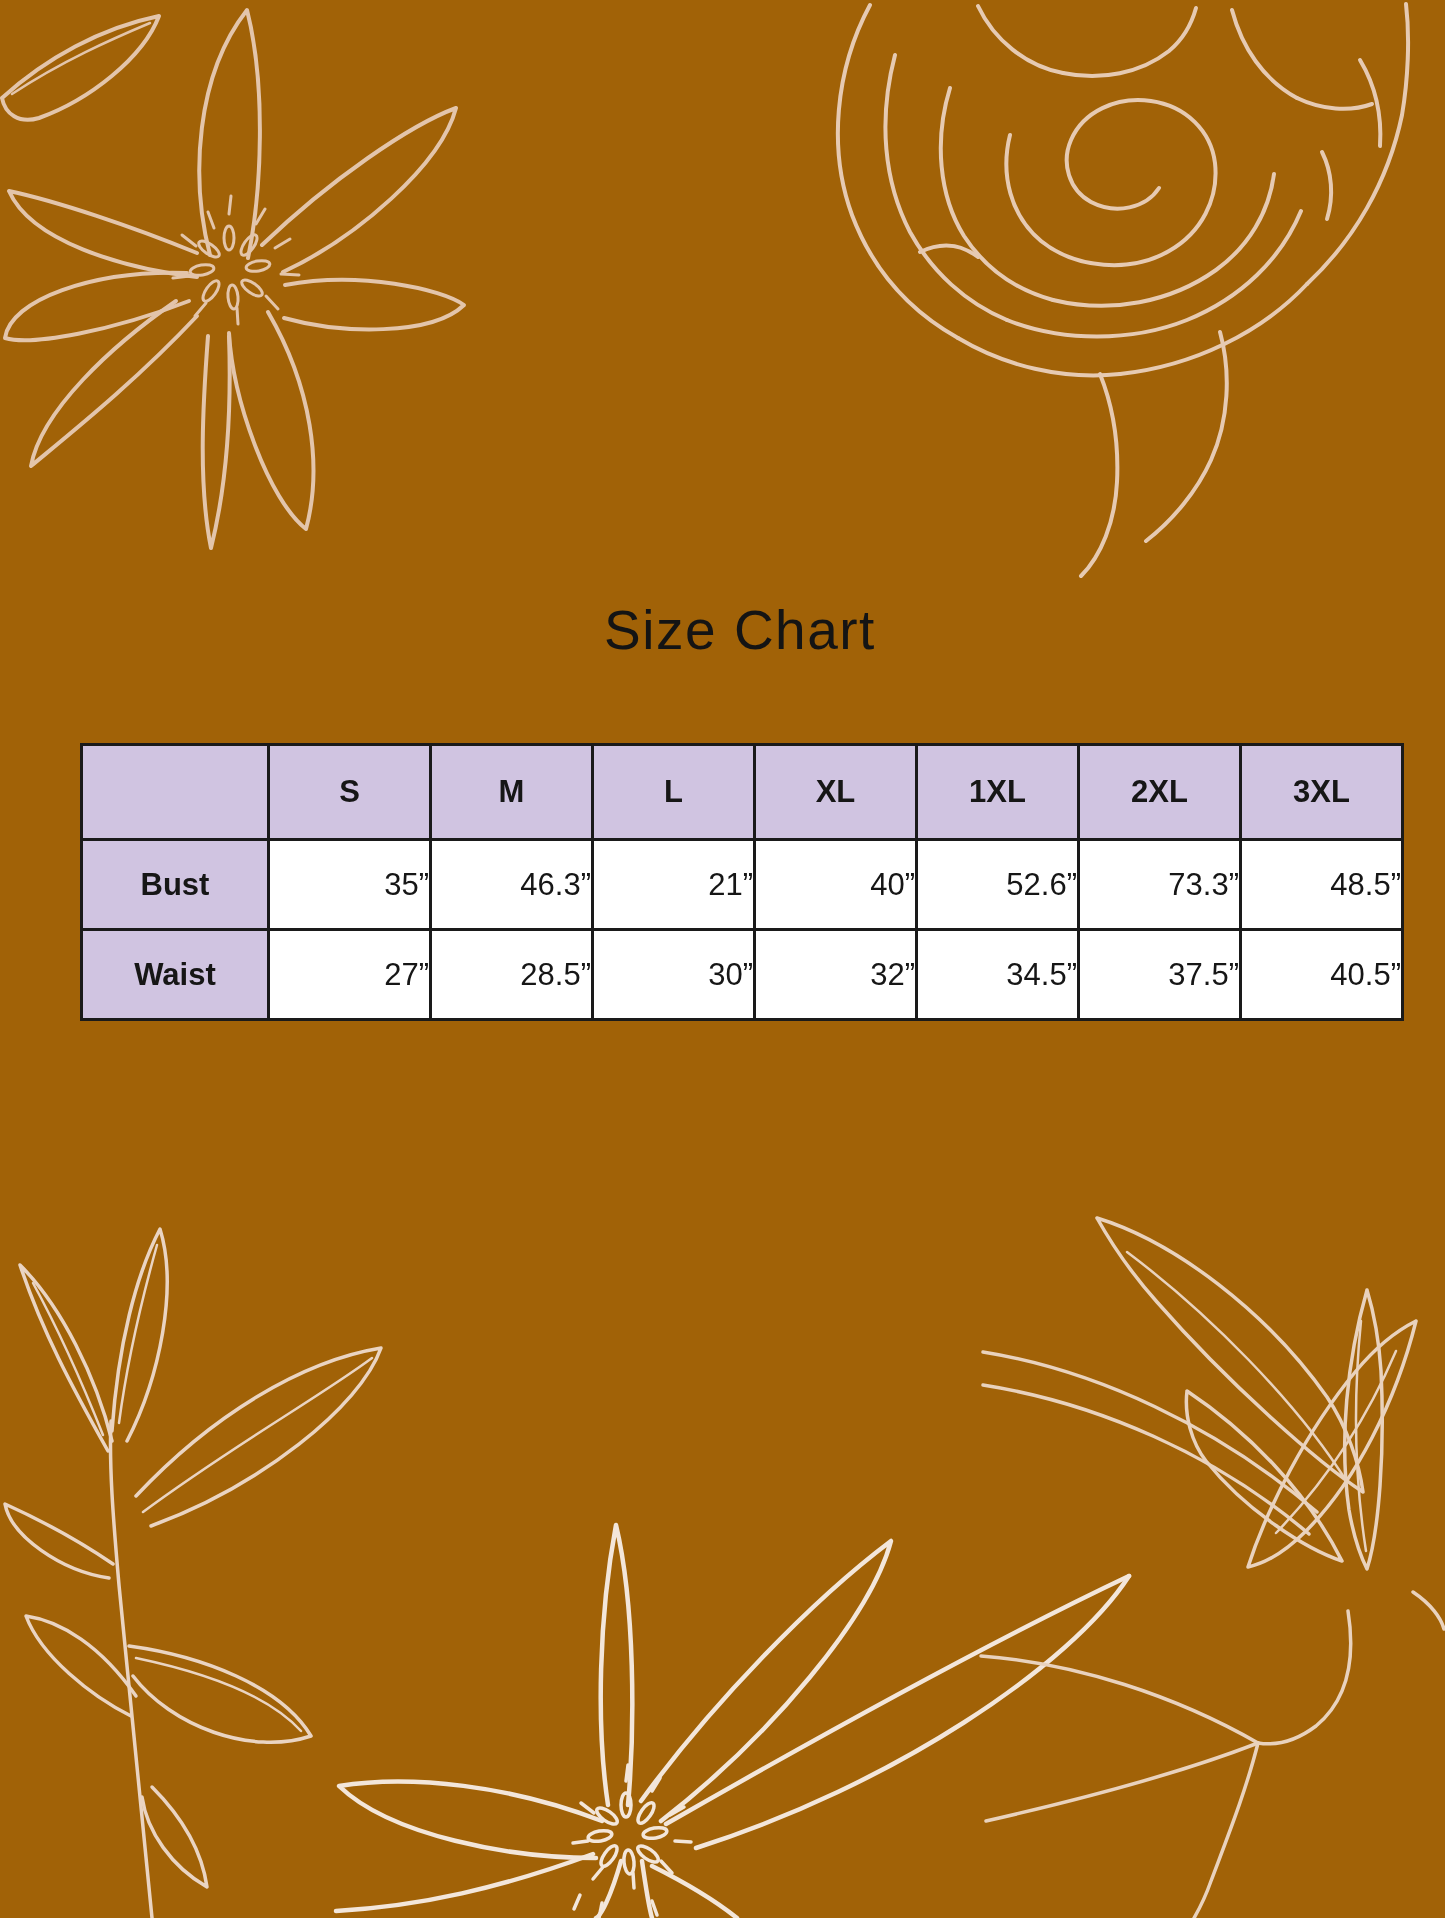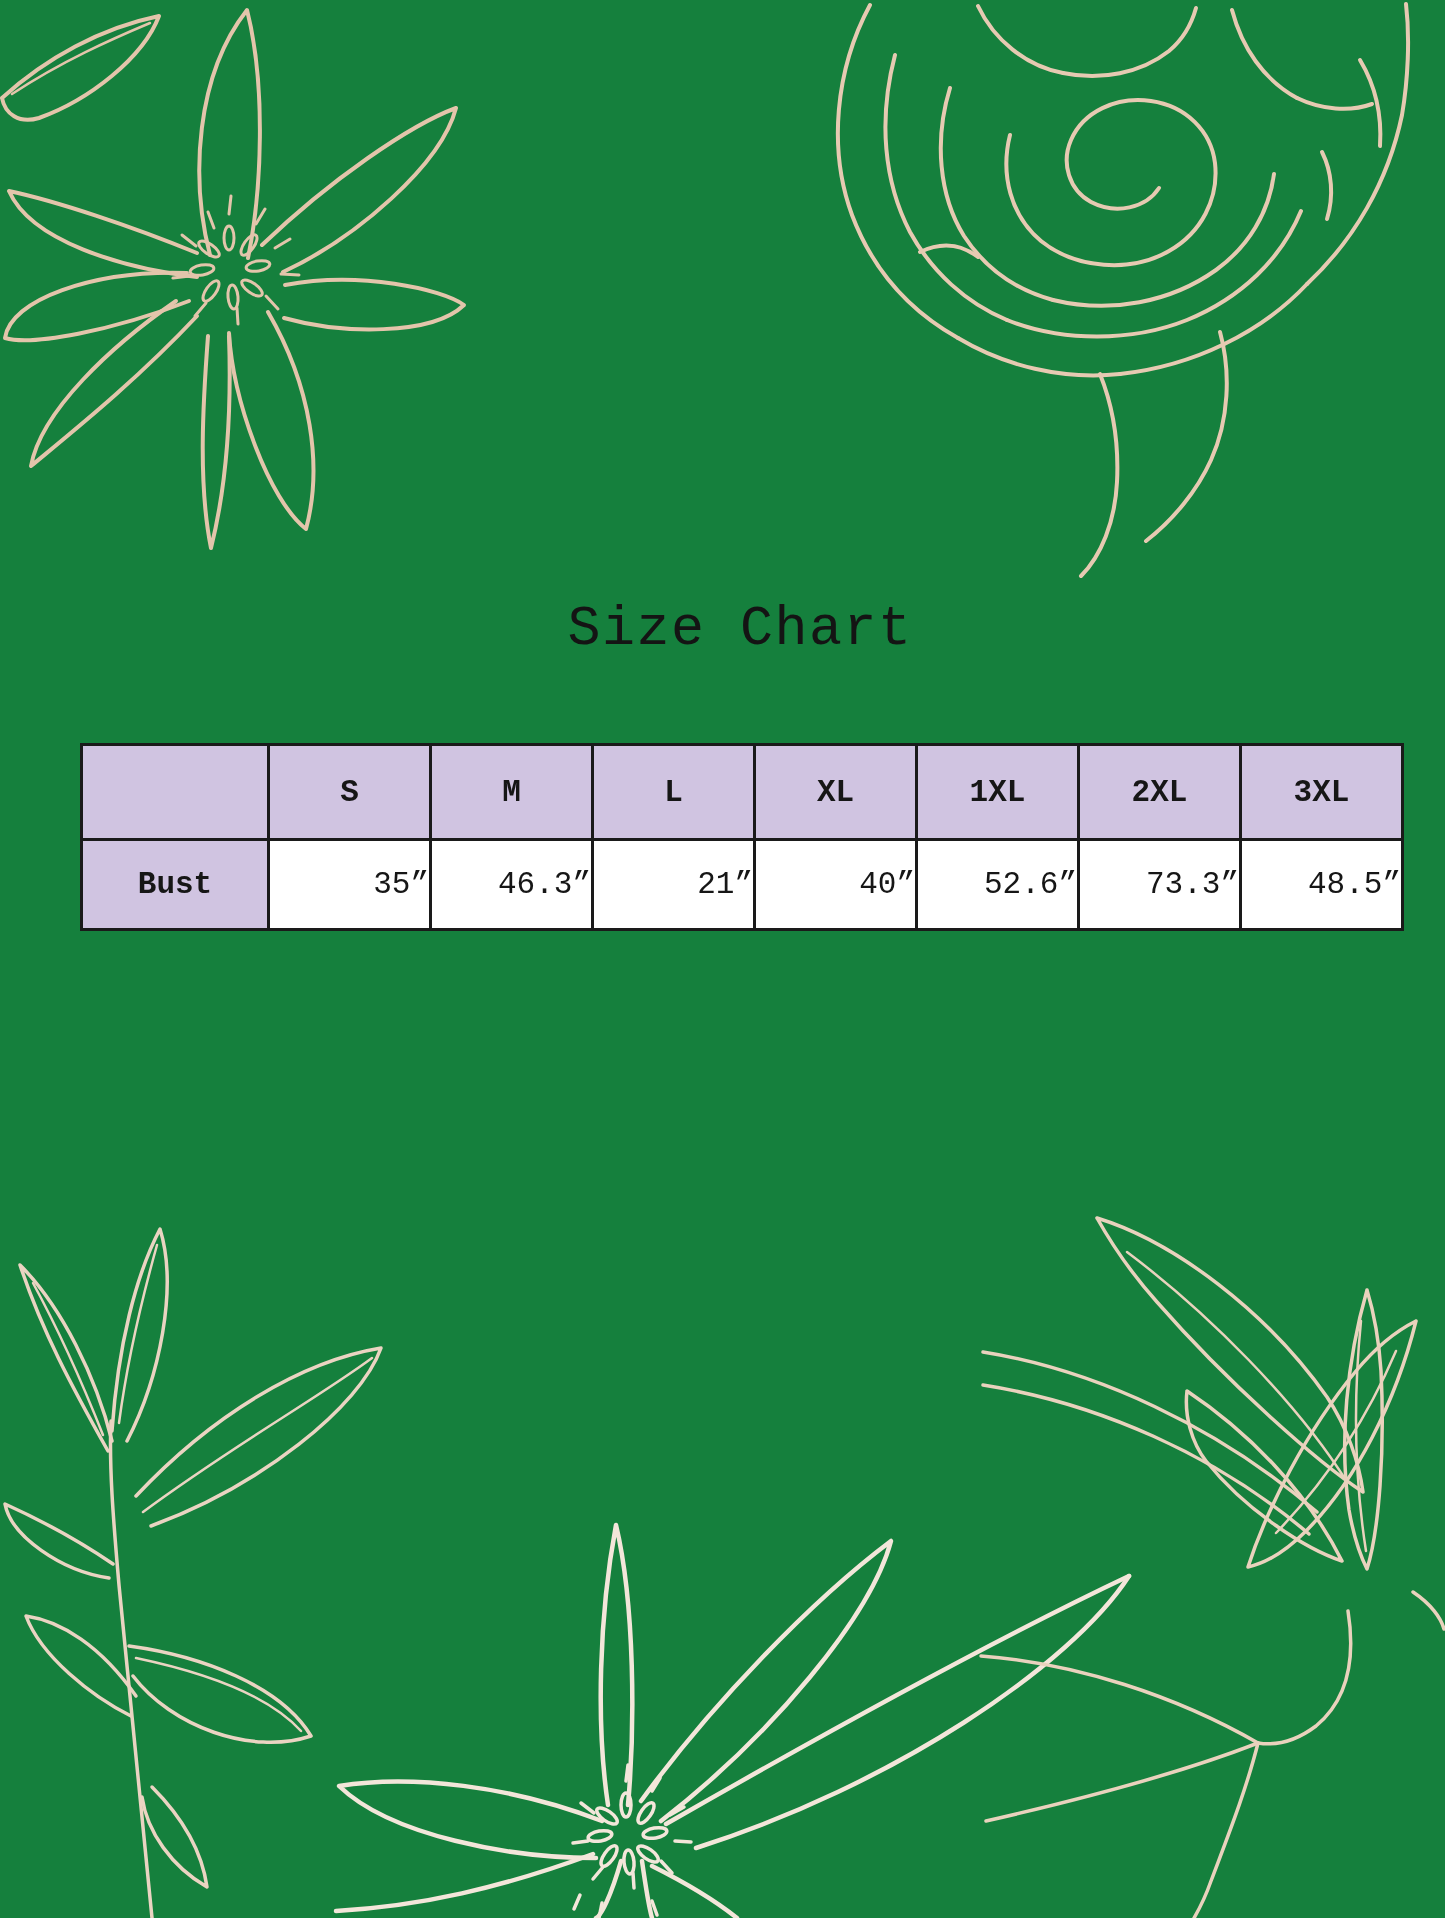--- a/index.html
+++ b/index.html
@@ -1,21 +1,21 @@
 <!DOCTYPE html>
 <html><head>
 <meta charset="utf-8">
 <style>
   html,body{margin:0;padding:0;background:#fff;}
   .canvas{
     position:relative;
     width:1445px;height:1918px;
-    background:#15803d;
+    background:#a16207;
     overflow:hidden;
-    font-family:Liberation Mono, monospace;
+    font-family:Liberation Sans, sans-serif;
     color:#161616;
   }
   .deco{position:absolute;pointer-events:none;}
   .page-title{
     position:absolute;
     left:40px;top:598px;width:1400px;
     text-align:center;
     font-size:55px;
     font-weight:500;
     letter-spacing:1.5px;
@@ -207,16 +207,26 @@
       <tr>
         <th>Bust</th>
         <td>35”</td>
         <td>46.3”</td>
         <td>21”</td>
         <td>40”</td>
         <td>52.6”</td>
         <td>73.3”</td>
         <td>48.5”</td>
       </tr>
+      <tr>
+        <th>Waist</th>
+        <td>27”</td>
+        <td>28.5”</td>
+        <td>30”</td>
+        <td>32”</td>
+        <td>34.5”</td>
+        <td>37.5”</td>
+        <td>40.5”</td>
+      </tr>
     </tbody>
   </table>
 
 </div>
 
 </body></html>

